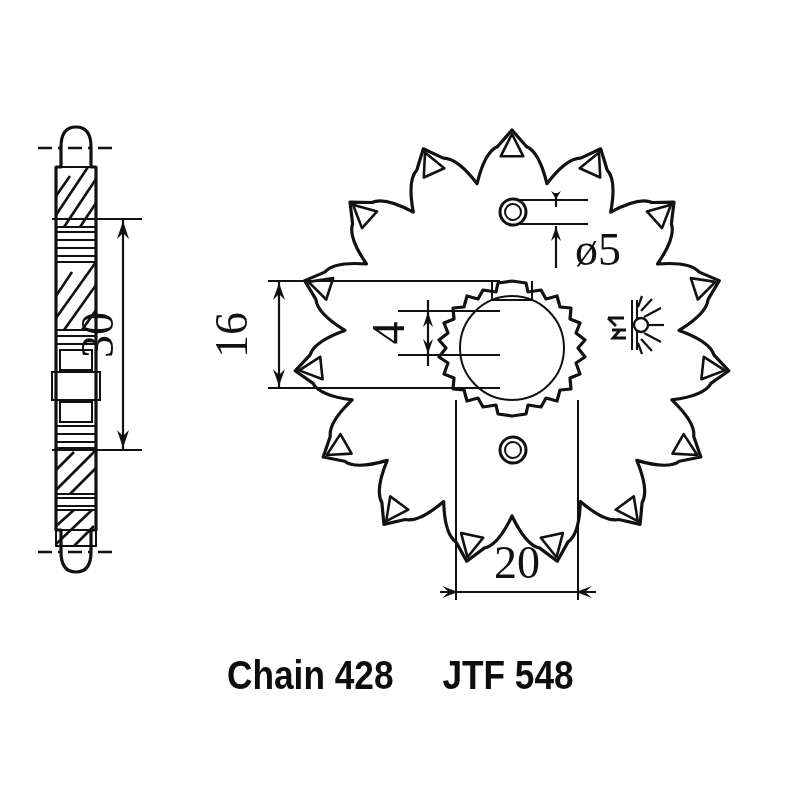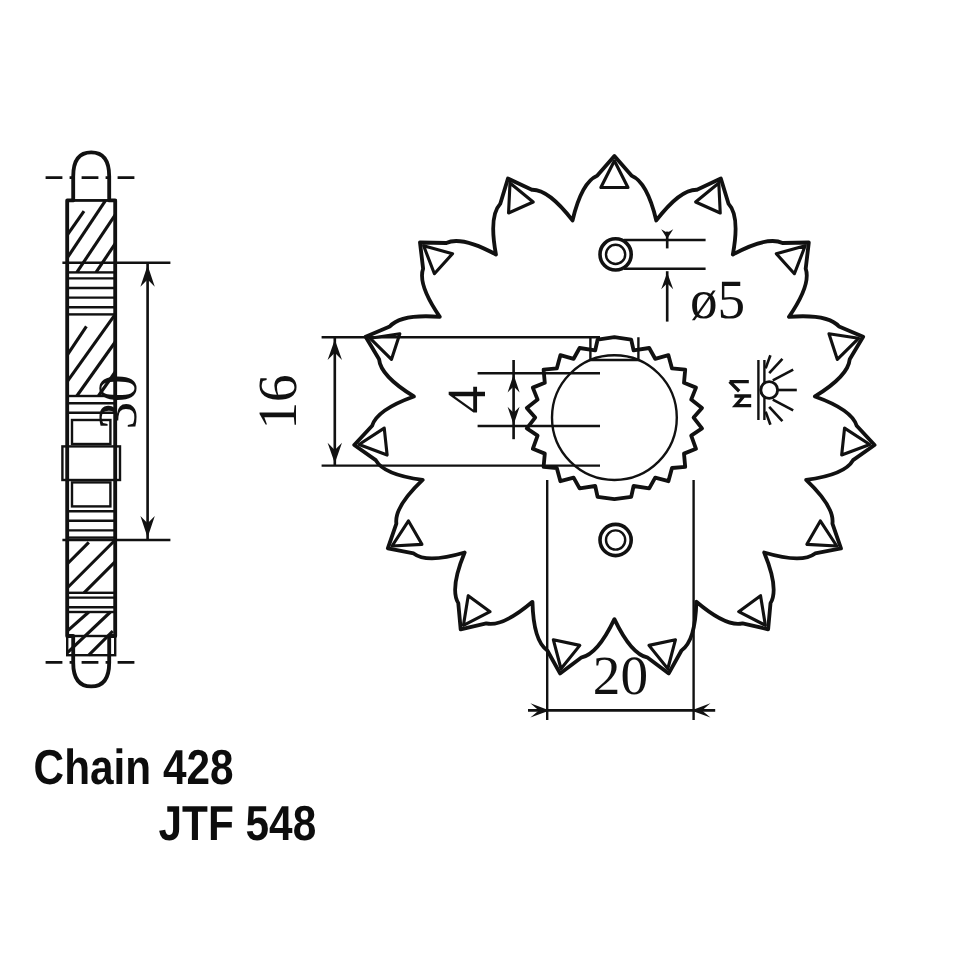--- a/index.html
+++ b/index.html
@@ -7,22 +7,22 @@
   #sheet{position:relative;width:800px;height:800px;background:#fff;}
   svg{display:block;}
   .part{stroke:#111;fill:#ffffff;stroke-width:3.2;stroke-linejoin:round;stroke-linecap:round;}
   .dim{stroke:#111;fill:none;stroke-width:2.2;}
   .ext{stroke:#111;fill:none;stroke-width:2.0;}
   .hatch{stroke:#111;stroke-width:2.6;fill:none;}
   .thin{stroke:#111;stroke-width:2.0;fill:none;}
   .center{stroke:#111;stroke-width:2.4;fill:none;stroke-dasharray:14 6 4 6;}
   .hole{stroke:#111;fill:#fff;stroke-width:3.0;}
   .dimtext{font-family:"Liberation Serif",serif;font-size:46px;fill:#111;font-weight:400;}
-  .footwrap{position:absolute;left:0;right:0;bottom:90px;display:flex;
-            justify-content:center;padding:0 28px;box-sizing:border-box;flex-direction:column;}
+  .footwrap{position:absolute;left:0;right:0;bottom:101px;display:flex;
+            justify-content:center;padding:0 28px;box-sizing:border-box;}
   .foot-l, .foot-r{font-family:"Liberation Sans",sans-serif;font-weight:bold;
             font-size:41px;color:#0d0d0d;transform:scaleX(0.86);transform-origin:left center;
             white-space:nowrap;}
   .foot-r{transform-origin:right center;}
 </style>
 </head>
 <body>
 
 <div id="sheet">
 

